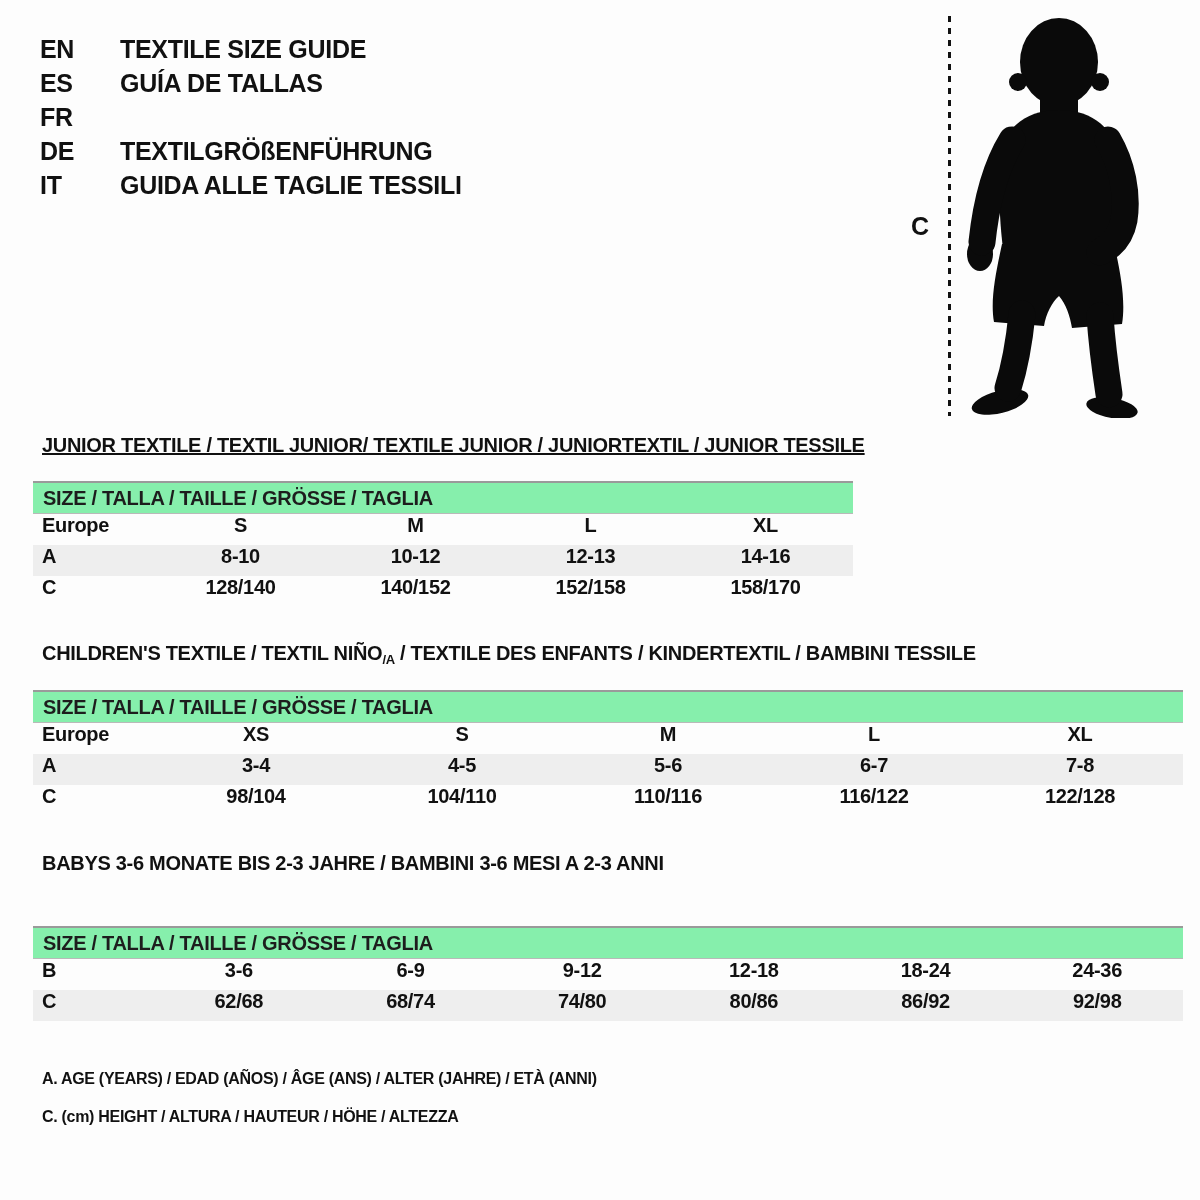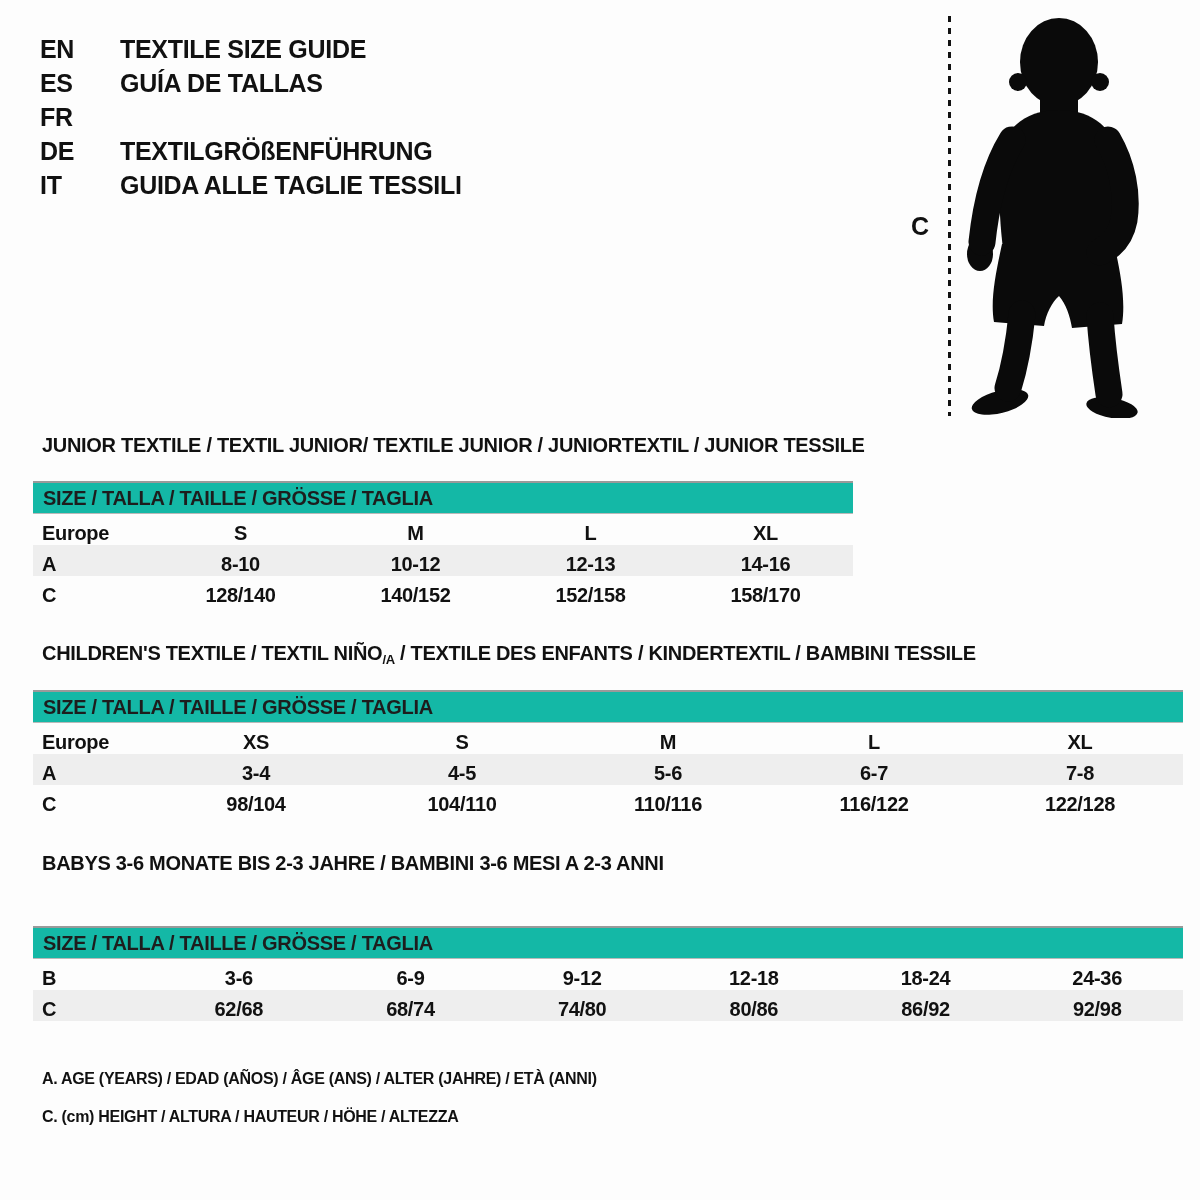--- a/index.html
+++ b/index.html
@@ -32,26 +32,26 @@
 
   
   .sec-heading { position:absolute; left:42px; font-size:20px; white-space:nowrap; }
   .sub { font-size:13px; vertical-align:-4px; }
 
   
   .sizetable { position:absolute; left:33px; }
   .sizetable.narrow { width:820px; }
   .sizetable.wide   { width:1150px; }
   .size-bar {
-    height:33px; background:#14b8a6;
+    height:33px; background:#86efac;
     border-top:2px solid #9a9a9a; border-bottom:1px solid #b9b9b9;
     display:flex; align-items:center;
     padding-left:10px; font-size:20px; color:#1d1d1d;
   }
-  .trow { display:flex; height:31px; align-items:flex-end; font-size:20px; }
+  .trow { display:flex; height:31px; align-items:flex-start; font-size:20px; }
   .trow.shade { background:#eeeeee; }
   .tlabel { width:120px; padding-left:9px; }
   .tcell  { flex:1; text-align:center; }
 
   
   .legend { position:absolute; left:42px; top:1070px; }
   .legend p { height:38px; font-size:16px; white-space:nowrap; }
 </style>
 </head>
 <body>
@@ -97,21 +97,21 @@
       </g>
       <g fill="none" stroke="#0a0a0a" stroke-width="27" stroke-linecap="round">
         <path d="M50,126 C34,152 24,190 20,228"></path>
         <path d="M146,126 C160,150 166,180 162,206 C159,222 150,232 138,238"></path>
         <path d="M60,300 C57,330 52,355 46,374"></path>
         <path d="M138,302 C140,332 144,360 147,380"></path>
       </g>
     </svg>
   </div>
 
-  <div class="sec-heading" style="top:434px;">JUNIOR TEXTILE / TEXTIL JUNIOR/ TEXTILE JUNIOR / JUNIORTEXTIL / JUNIOR TESSILE</div>
+  <div class="sec-heading" style="top:434px;text-decoration:underline;">JUNIOR TEXTILE / TEXTIL JUNIOR/ TEXTILE JUNIOR / JUNIORTEXTIL / JUNIOR TESSILE</div>
   <div class="sizetable narrow" style="top:481px;">
     <div class="size-bar">SIZE / TALLA / TAILLE / GRÖSSE / TAGLIA</div>
     <div>
         <div class="trow">
           <div class="tlabel">Europe</div>
           <div class="tcell">S</div>
           <div class="tcell">M</div>
           <div class="tcell">L</div>
           <div class="tcell">XL</div>
         </div>

